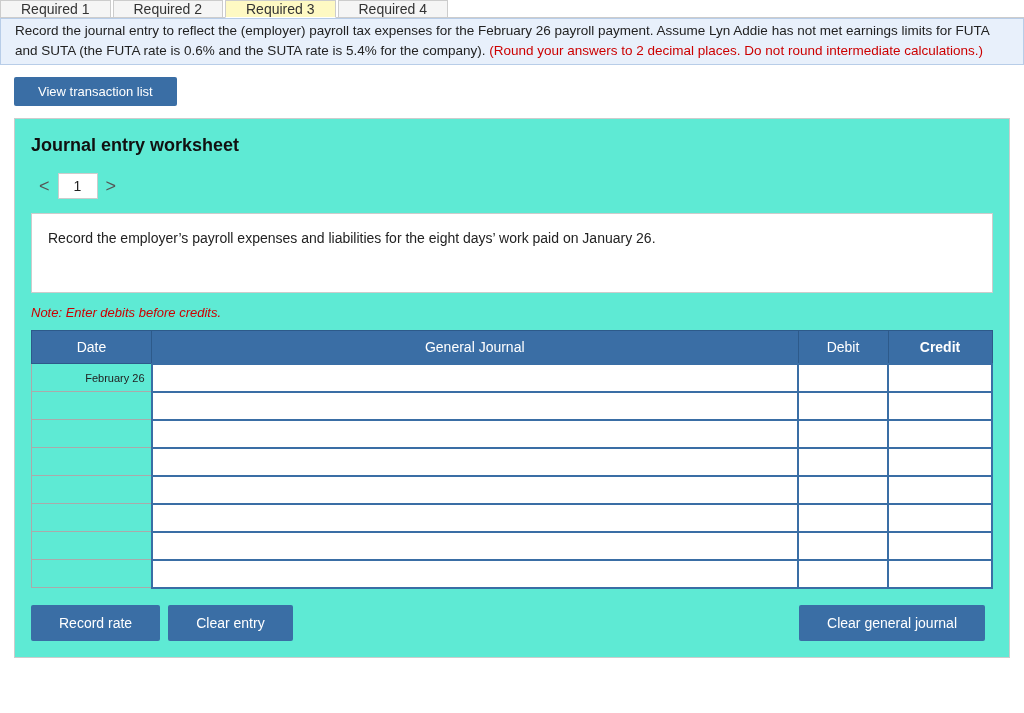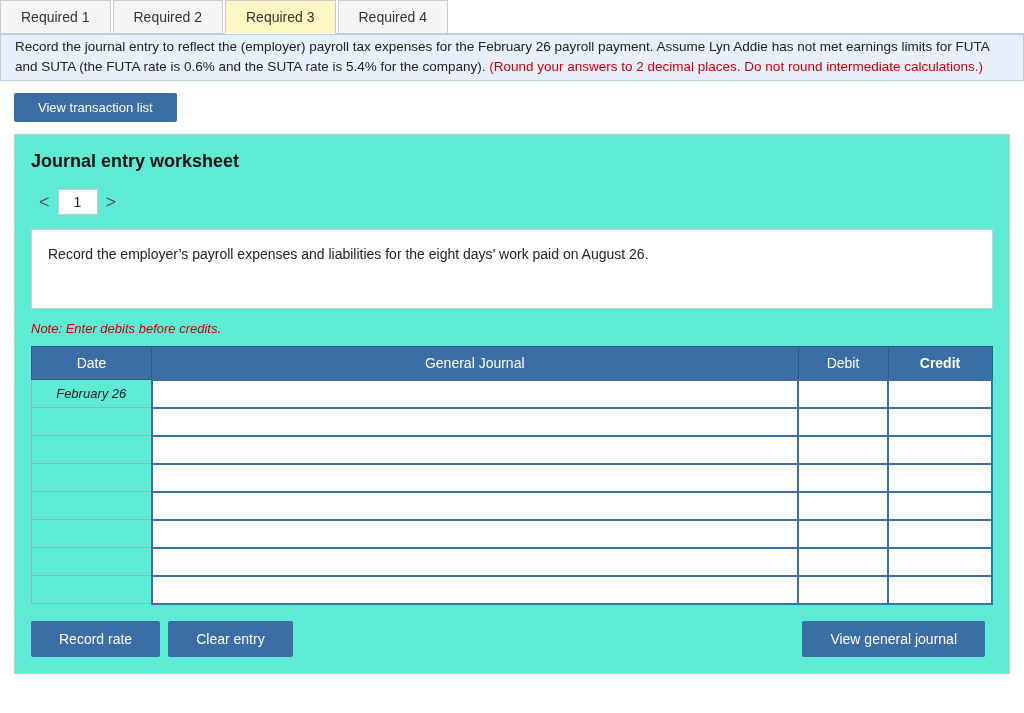--- a/index.html
+++ b/index.html
@@ -10,21 +10,21 @@
       color: #222;
     }
 
     
     .tabs {
       display: flex;
       border-bottom: 1px solid #ccc;
       background: #fff;
     }
     .tab {
-      padding: 8px 20px;
+      padding: 0 20px;
       border: 1px solid #ccc;
       border-bottom: none;
       background: #f5f5f5;
       cursor: pointer;
       margin-right: 2px;
       font-size: 14px;
       color: #333;
     }
     .tab.active {
       background: #fef9c3;
@@ -145,24 +145,23 @@
     .journal-table td input {
       width: 100%;
       height: 100%;
       border: none;
       outline: none;
       padding: 2px 6px;
       font-size: 13px;
       background: transparent;
     }
     .journal-table td.date-cell {
-      text-align: center;
+      text-align: right;
       padding: 4px 6px;
-      font-size: 13px;
-      font-style: italic;
+      font-size: 11px;
     }
     
     .journal-table td.input-cell {
       border: 2px solid #3a6ea5;
     }
     .journal-table td.input-cell input {
       background: #fff;
     }
 
     
@@ -209,21 +208,21 @@
 
 <div class="worksheet-container">
   <div class="worksheet-title">Journal entry worksheet</div>
 
   <div class="nav-row">
     <span class="nav-arrow">&lt;</span>
     <div class="nav-page">1</div>
     <span class="nav-arrow">&gt;</span>
   </div>
 
-  <div class="description-box">Record the employer’s payroll expenses and liabilities for the eight days’ work paid on August 26.</div>
+  <div class="description-box">Record the employer’s payroll expenses and liabilities for the eight days’ work paid on January 26.</div>
 
   <div class="note-text">Note: Enter debits before credits.</div>
 
   <table class="journal-table">
     <thead>
       <tr>
         <th class="date-col">Date</th>
         <th class="journal-col">General Journal</th>
         <th class="debit-col">Debit</th>
         <th class="credit-col">Credit</th>
@@ -286,18 +285,18 @@
         <td class="input-cell"><input type="text" style=""></td>
         <td class="input-cell"><input type="text" style=""></td>
       </tr>
     </tbody>
   </table>
 
   <div class="bottom-buttons">
     <button class="btn-action">Record rate</button>
     <button class="btn-action">Clear entry</button>
     <div class="btn-spacer"></div>
-    <button class="btn-action">View general journal</button>
+    <button class="btn-action">Clear general journal</button>
   </div>
 </div>
 
 
 
 
 </body></html>

